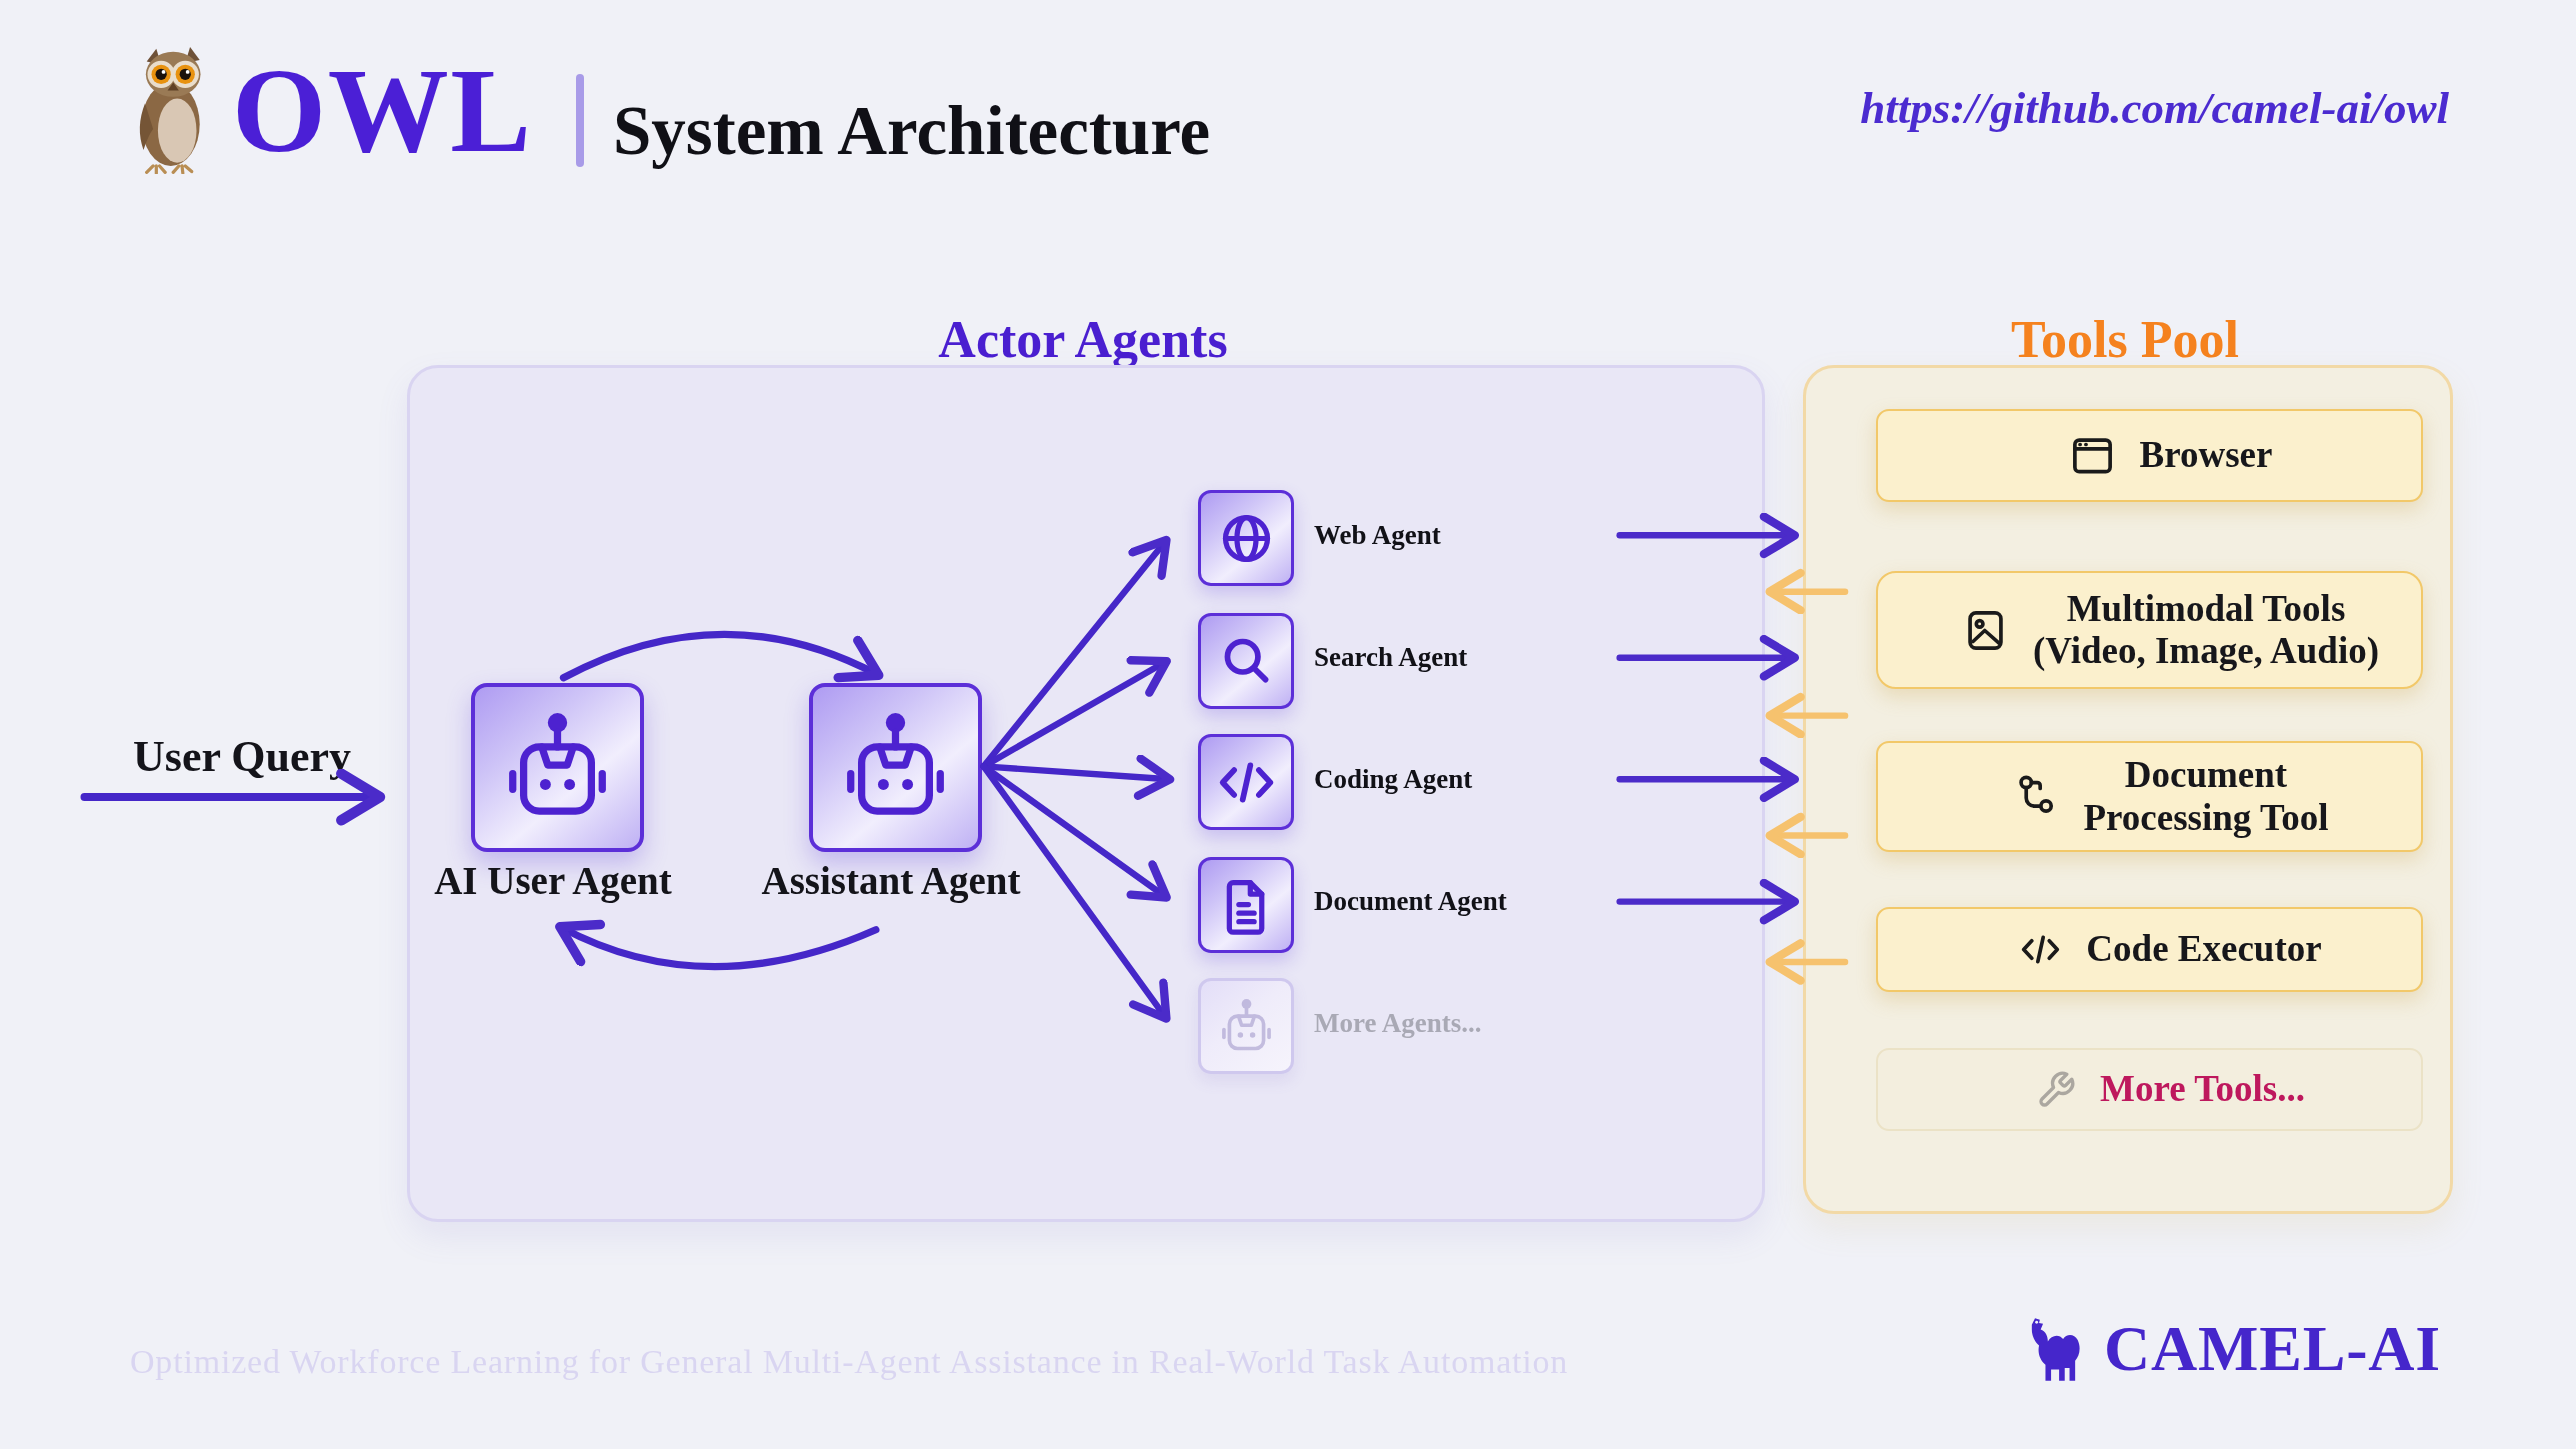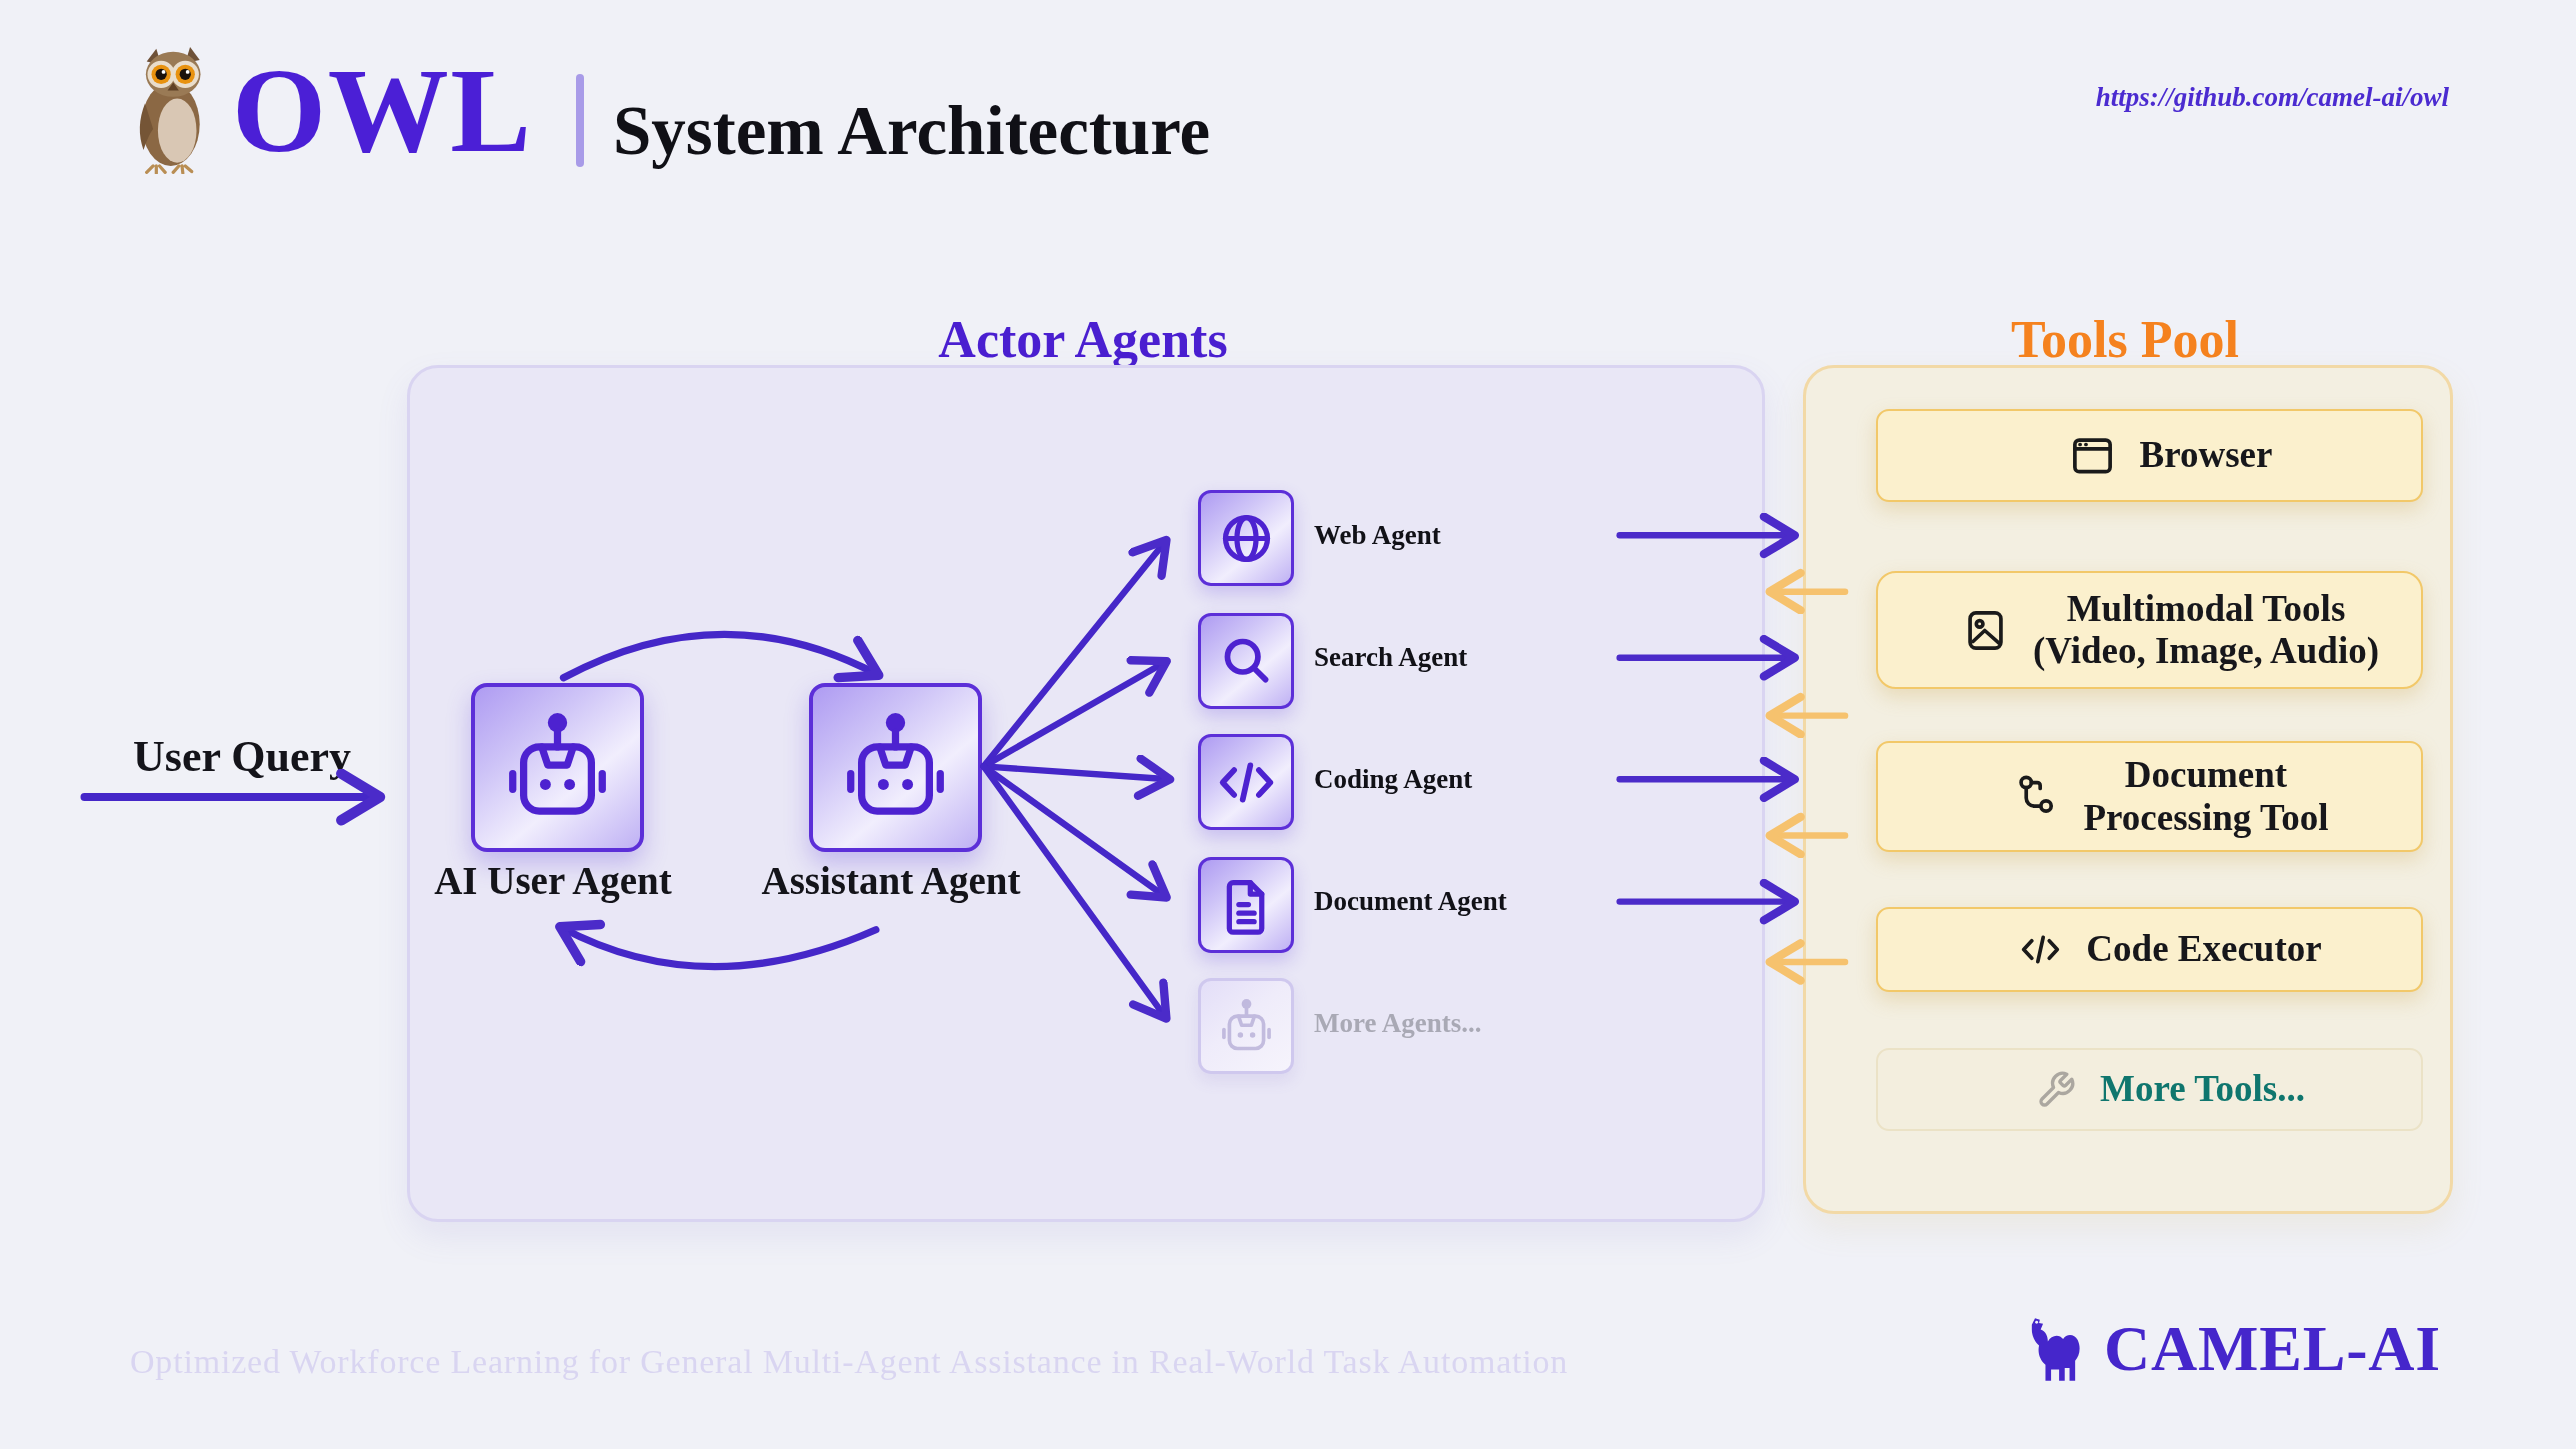--- a/index.html
+++ b/index.html
@@ -6,21 +6,21 @@
   body{width:2576px;height:1449px;overflow:hidden;background:#F0F1F7;
        font-family:"Liberation Serif", serif;-webkit-font-smoothing:antialiased;}
   #canvas{position:relative;width:2576px;height:1105px;}
 
   .abs{position:absolute;}
 
   
   .owl-title{left:232px;top:50px;font-size:121px;line-height:121px;font-weight:bold;color:#4B1FD6;letter-spacing:1.6px;}
   .title-divider{left:576px;top:74px;width:8px;height:93px;background:#A89BE8;border-radius:4px;}
   .subtitle{left:613px;top:95px;font-size:69px;line-height:72px;font-weight:bold;color:#101016;}
-  .repo-url{top:82px;right:127px;font-size:27px;font-weight:bold;font-style:italic;color:#4B2BD0;text-decoration:none;}
+  .repo-url{top:82px;right:127px;font-size:45px;font-weight:bold;font-style:italic;color:#4B2BD0;text-decoration:none;}
 
   
   .section-heading{width:564px;text-align:center;font-size:52px;font-weight:bold;line-height:56px;}
   .heading-agents{left:801px;top:312px;color:#4A1FD0;}
   .heading-tools{left:1843px;top:312px;color:#F5821F;}
 
   
   .actor-box{left:407px;top:365px;width:1352px;height:851px;background:#E9E7F6;
              border:3.2px solid #D9D4F1;border-radius:31px;box-shadow:0 14.5px 32px rgba(120,110,200,0.10);}
   .tools-box{left:1803px;top:365px;width:644px;height:843px;background:#F3EFE1;
@@ -40,21 +40,21 @@
   .core-agent-label{width:338px;text-align:center;font-size:39px;font-weight:bold;color:#14141A;}
   .agent-row-label{left:1314px;height:61px;line-height:61px;font-size:27px;font-weight:bold;color:#111117;white-space:nowrap;}
   .agent-row-label.muted{color:#A9A9B5;}
 
   
   .tool-card{left:1876px;width:501px;background:#FBF0CD;border:2.4px solid #F2C869;border-radius:13px;
              box-shadow:0 8px 19.3px rgba(205,165,80,0.28);
              display:flex;align-items:center;justify-content:center;gap:24px;padding-left:42px;}
   .tool-card .tool-text{font-size:37px;font-weight:bold;color:#17171B;text-align:center;line-height:1.14;white-space:nowrap;}
   .tool-card.muted{background:#F3EEDE;border-color:#EBE2C6;box-shadow:none;}
-  .tool-card.muted .tool-text{color:#0f766e;}
+  .tool-card.muted .tool-text{color:#be185d;}
 
   
   .tagline{left:130px;top:1343px;font-size:34px;color:#D9D5F1;letter-spacing:0.8px;}
   .brand{top:1312px;right:135px;display:flex;align-items:center;gap:16px;}
   .brand-text{font-size:64px;font-weight:bold;color:#4526CB;letter-spacing:0.8px;}
 
   svg{display:block;}
 </style>
 </head>
 <body>

